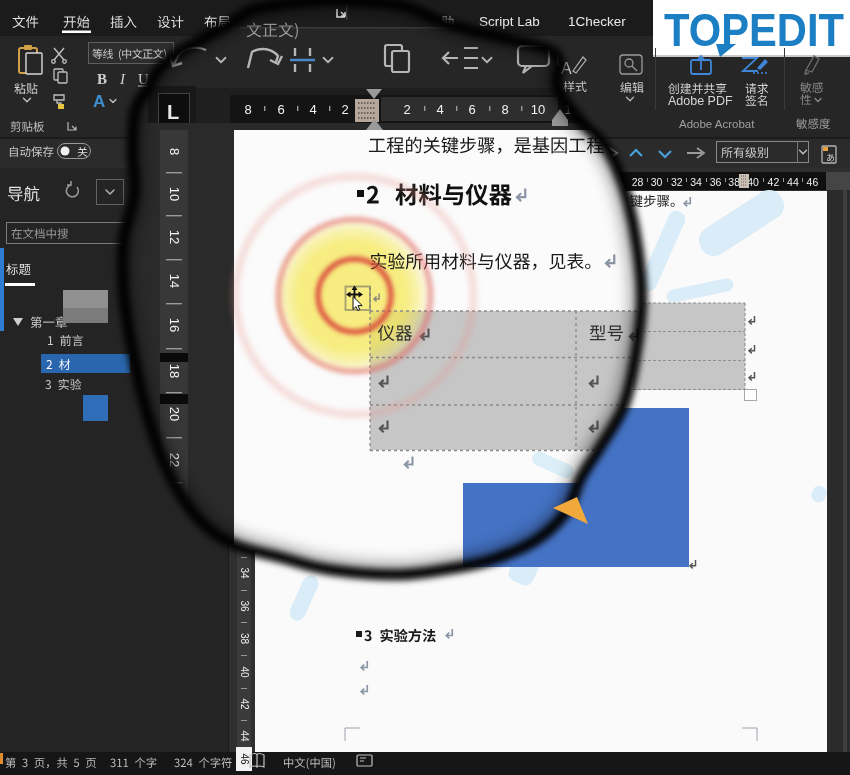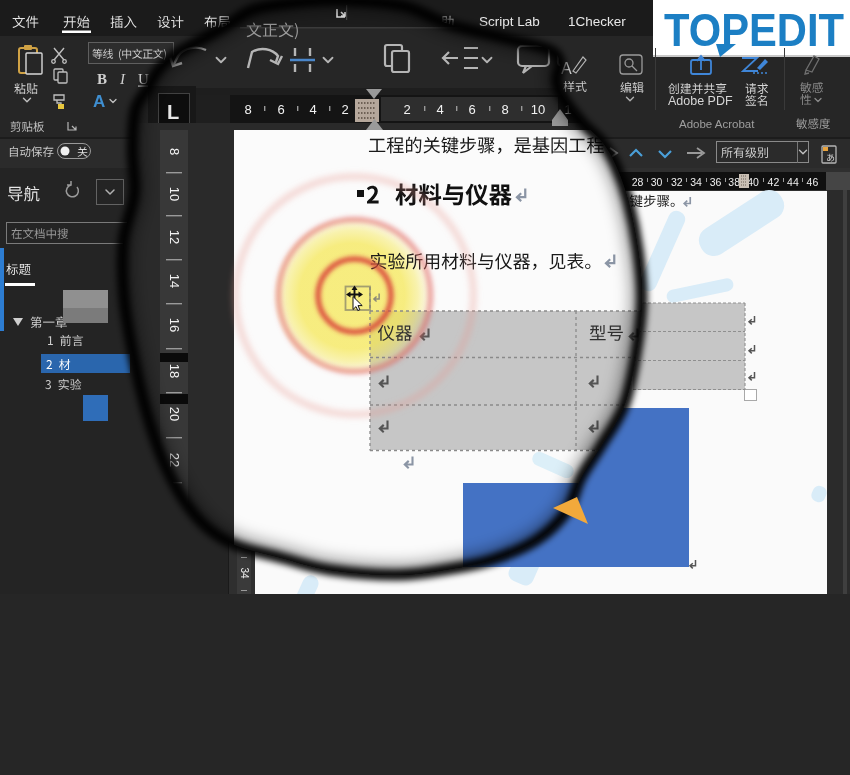--- a/index.html
+++ b/index.html
@@ -1,13 +1,13 @@
 <!DOCTYPE html>
 <html><head><meta charset="utf-8"><style>html,body{margin:0;padding:0;background:#262626}*{box-sizing:border-box}svg{display:block}</style></head><body>
-<div id="stage" style="position:relative;width:850px;height:594px;overflow:hidden;background:#d946ef;font-family:'Liberation Sans',sans-serif">
+<div id="stage" style="position:relative;width:850px;height:775px;overflow:hidden;background:#d946ef;font-family:'Liberation Sans',sans-serif">
     <svg width="850" height="775" style="position:absolute;left:0;top:0">
       <defs>
         <path id="q0" d="M423 823C453 774 485 707 497 666L580 693C566 734 531 799 501 847ZM50 664V590H206C265 438 344 307 447 200C337 108 202 40 36 -7C51 -25 75 -60 83 -78C250 -24 389 48 502 146C615 46 751 -28 915 -73C928 -52 950 -20 967 -4C807 36 671 107 560 201C661 304 738 432 796 590H954V664ZM504 253C410 348 336 462 284 590H711C661 455 592 344 504 253Z"></path>
         <path id="q1" d="M317 341V268H604V-80H679V268H953V341H679V562H909V635H679V828H604V635H470C483 680 494 728 504 775L432 790C409 659 367 530 309 447C327 438 359 420 373 409C400 451 425 504 446 562H604V341ZM268 836C214 685 126 535 32 437C45 420 67 381 75 363C107 397 137 437 167 480V-78H239V597C277 667 311 741 339 815Z"></path>
         <path id="q2" d="M649 703V418H369V461V703ZM52 418V346H288C274 209 223 75 54 -28C74 -41 101 -66 114 -84C299 33 351 189 365 346H649V-81H726V346H949V418H726V703H918V775H89V703H293V461L292 418Z"></path>
         <path id="q3" d="M462 327V-80H531V-36H833V-78H905V327ZM531 31V259H833V31ZM429 407C458 419 501 423 873 452C886 426 897 402 905 381L969 414C938 491 868 608 800 695L740 666C774 622 808 569 838 517L519 497C585 587 651 703 705 819L627 841C577 714 495 580 468 544C443 508 423 484 404 480C413 460 425 423 429 407ZM202 565H316C304 437 281 329 247 241C213 268 178 295 144 319C163 390 184 477 202 565ZM65 292C115 258 168 216 217 174C171 84 112 20 40 -19C56 -33 76 -60 86 -78C162 -31 223 34 271 124C309 87 342 52 364 21L410 82C385 115 347 154 303 193C349 305 377 448 389 630L345 637L333 635H216C229 703 240 770 248 831L178 836C171 774 161 705 148 635H43V565H134C113 462 88 363 65 292Z"></path>
         <path id="q4" d="M732 243V179H847V38H693V536H950V604H693V731C770 742 843 755 899 773L860 833C753 799 558 778 401 769C409 753 418 726 421 709C485 711 555 716 624 723V604H367V536H624V38H461V178H581V242H461V365C503 376 547 390 584 405L547 467C508 446 446 424 395 409V-79H461V-30H847V-81H916V433H731V368H847V243ZM160 840V638H54V568H160V341L37 308L55 235L160 267V8C160 -4 157 -7 146 -7C136 -7 106 -8 72 -7C82 -27 91 -58 94 -76C146 -76 180 -74 203 -62C225 -51 233 -30 233 8V289L342 323L334 391L233 362V568H329V638H233V840Z"></path>
         <path id="q5" d="M295 755C361 709 412 653 456 591C391 306 266 103 41 -13C61 -27 96 -58 110 -73C313 45 441 229 517 491C627 289 698 58 927 -70C931 -46 951 -6 964 15C631 214 661 590 341 819Z"></path>
         <path id="q6" d="M122 776C175 729 242 662 273 619L324 672C292 713 225 778 171 822ZM43 526V454H184V95C184 49 153 16 134 4C148 -11 168 -42 175 -60C190 -40 217 -20 395 112C386 127 374 155 368 175L257 94V526ZM491 804V693C491 619 469 536 337 476C351 464 377 435 386 420C530 489 562 597 562 691V734H739V573C739 497 753 469 823 469C834 469 883 469 898 469C918 469 939 470 951 474C948 491 946 520 944 539C932 536 911 534 897 534C884 534 839 534 828 534C812 534 810 543 810 572V804ZM805 328C769 248 715 182 649 129C582 184 529 251 493 328ZM384 398V328H436L422 323C462 231 519 151 590 86C515 38 429 5 341 -15C355 -31 371 -61 377 -80C474 -54 566 -16 647 39C723 -17 814 -58 917 -83C926 -62 947 -32 963 -16C867 4 781 39 708 86C793 160 861 256 901 381L855 401L842 398Z"></path>
         <path id="q7" d="M137 775C193 728 263 660 295 617L346 673C312 714 241 778 186 823ZM46 526V452H205V93C205 50 174 20 155 8C169 -7 189 -41 196 -61C212 -40 240 -18 429 116C421 130 409 162 404 182L281 98V526ZM626 837V508H372V431H626V-80H705V431H959V508H705V837Z"></path>

